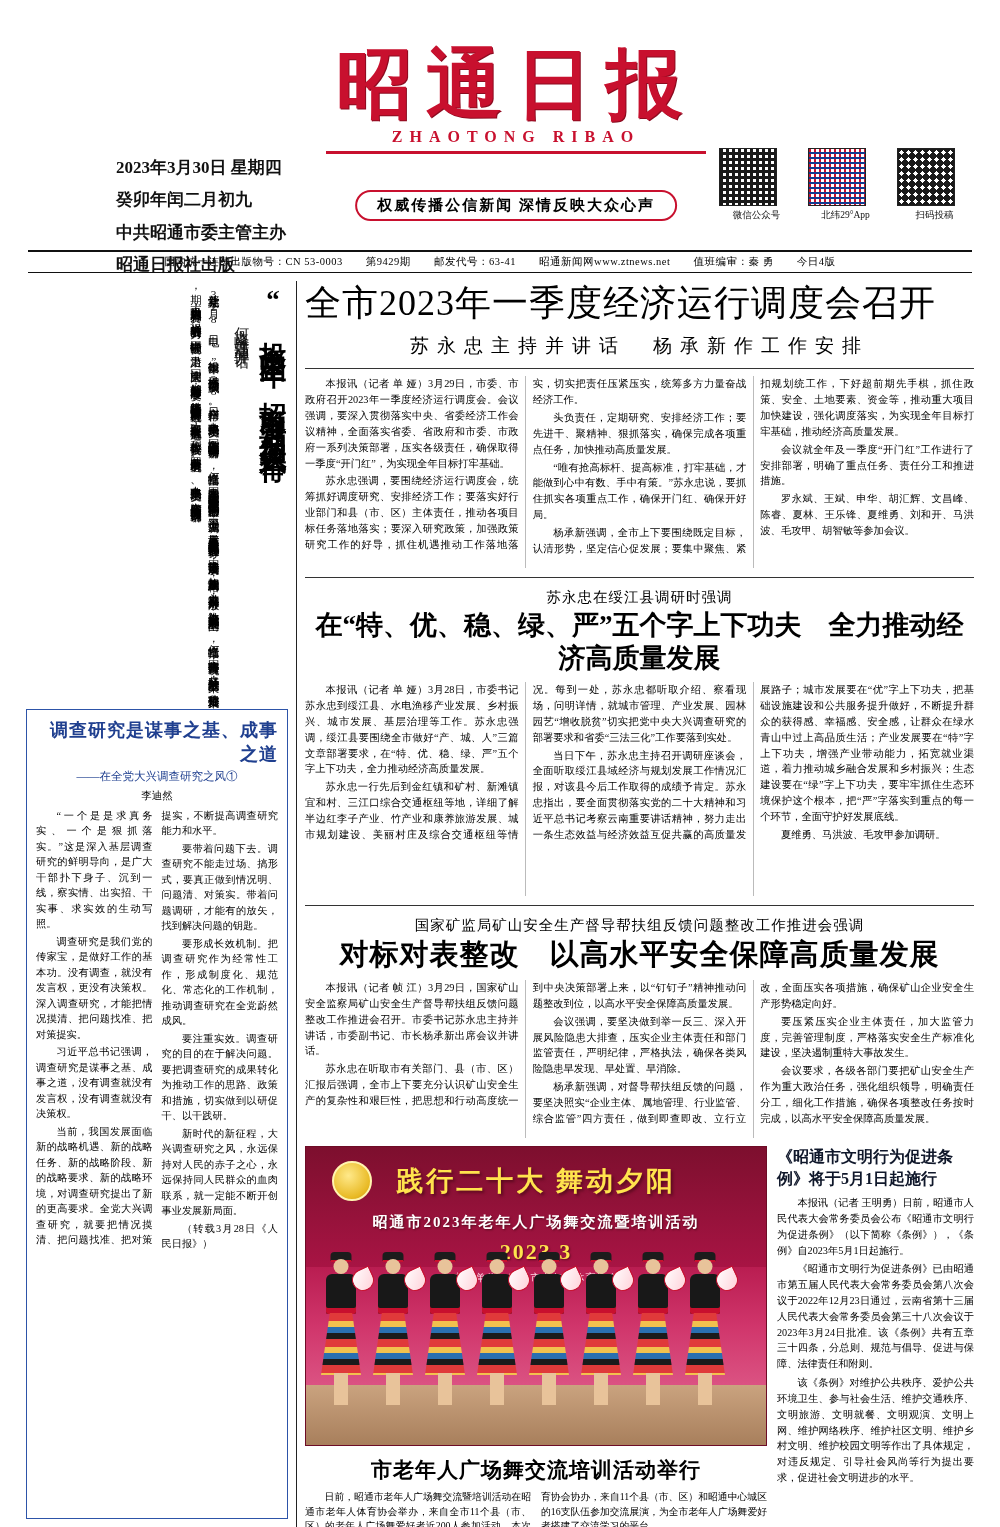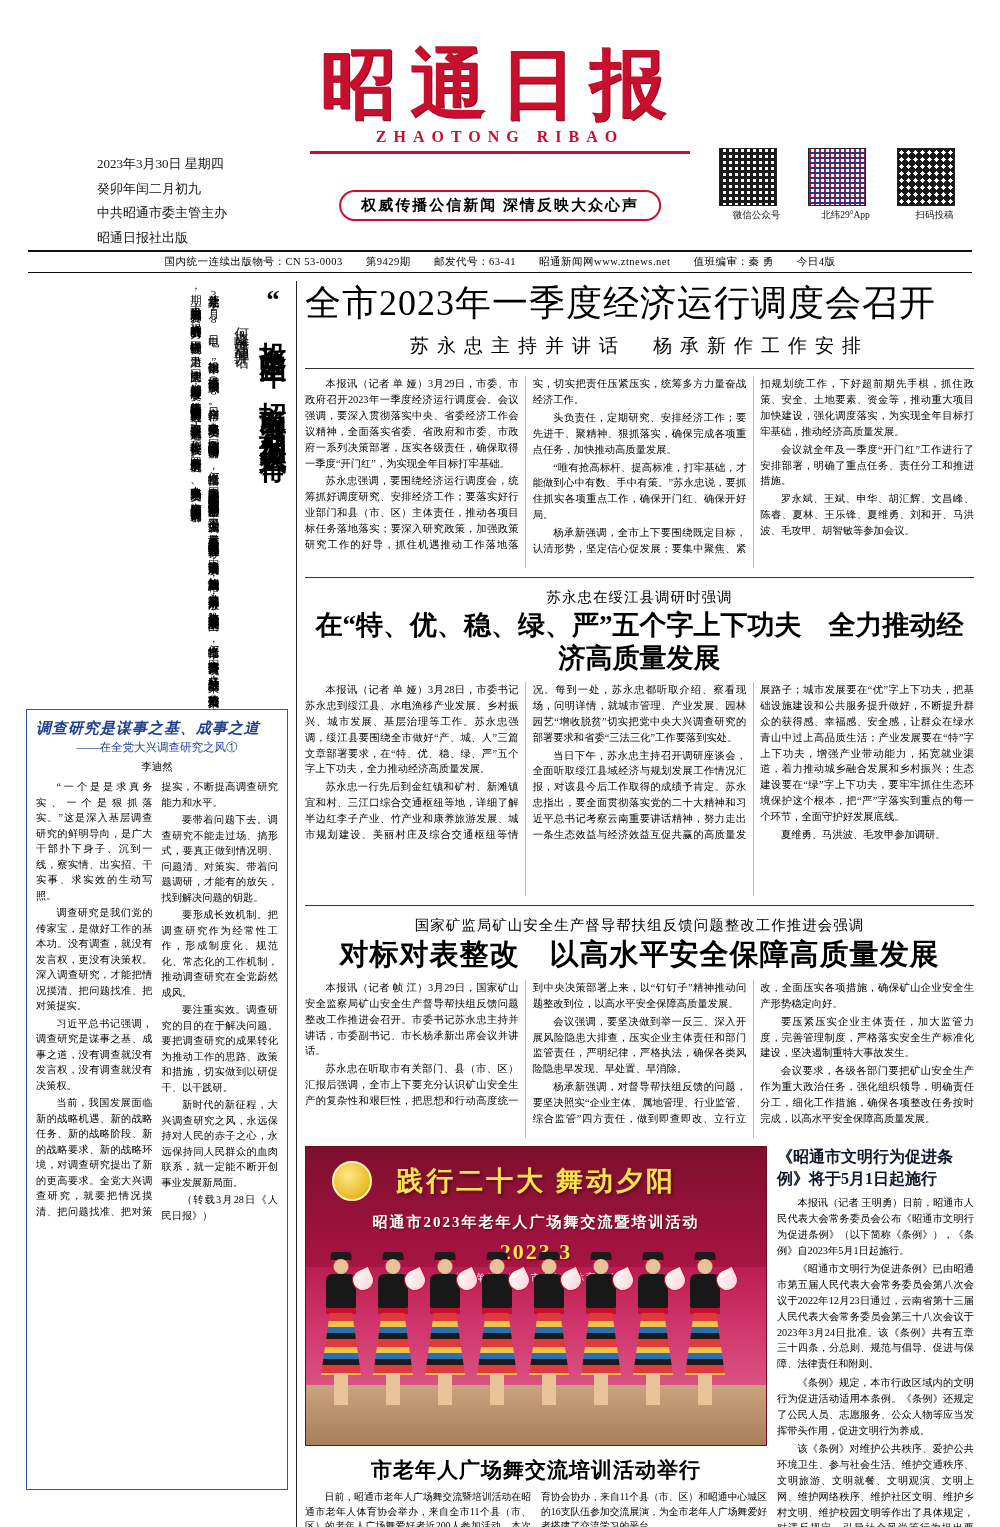--- a/index.html
+++ b/index.html
@@ -12,20 +12,21 @@
     color: #000;
     position: relative;
     overflow: hidden;
   }
 
   
   .masthead {
     position: relative;
     padding: 34px 28px 0 28px;
     height: 246px;
+    margin-left: 32px;
   }
   .logo-wrap {
     text-align: center;
     padding-top: 12px;
   }
   .paper-title {
     font-family: "Liberation Serif", serif;
     font-size: 76px;
     font-weight: bold;
     color: #c8102e;
@@ -43,25 +44,26 @@
   }
   .pinyin-rule {
     width: 380px;
     height: 3px;
     background: #c8102e;
     margin: 5px auto 0 auto;
   }
 
   .mh-left {
     position: absolute;
-    left: 97px;
+    left: 84px;
     top: 152px;
-    font-size: 13px;
+    font-size: 17px;
     line-height: 1.9;
     color: #111;
+    font-weight: bold;
   }
 
   .slogan {
     position: absolute;
     left: 50%;
     transform: translateX(-50%);
     top: 190px;
     border: 2px solid #c8102e;
     border-radius: 16px;
     padding: 4px 20px;
@@ -170,27 +172,26 @@
     flex: 1;
   }
 
   
   .boxed {
     border: 1.5px solid #2d54a8;
     margin-top: 10px;
     padding: 8px 9px 10px 9px;
   }
   .boxed-title {
-    text-align: left;
-    font-size: 15px;
+    text-align: right;
+    font-size: 18px;
     font-weight: bold;
     color: #1f3f8f;
     letter-spacing: 1px;
     line-height: 1.35;
-    font-style: italic;
   }
   .boxed-subtitle {
     text-align: center;
     font-size: 11.5px;
     color: #1f3f8f;
     margin-top: 2px;
   }
   .boxed-byline {
     text-align: center;
     font-size: 10.5px;
@@ -579,21 +580,20 @@
           <span>日前，昭通市老年人广场舞交流暨培训活动在昭通市老年人体育协会举办，来自全市11个县（市、区）的老年人广场舞爱好者近200人参加活动。本次活动由昭通市老年人体育协会主办，绥江县老年人体育协会协办，来自11个县（市、区）和昭通中心城区的16支队伍参加交流展演，为全市老年人广场舞爱好者搭建了交流学习的平台。</span>
           
         </div>
       </div>
 
       <div class="rail-col">
         <div class="rail-head">《昭通市文明行为促进条例》将于5月1日起施行</div>
         <div class="rail-text">
           <p>本报讯（记者 王明勇）日前，昭通市人民代表大会常务委员会公布《昭通市文明行为促进条例》（以下简称《条例》），《条例》自2023年5月1日起施行。</p>
           <p>《昭通市文明行为促进条例》已由昭通市第五届人民代表大会常务委员会第八次会议于2022年12月23日通过，云南省第十三届人民代表大会常务委员会第三十八次会议于2023年3月24日批准。该《条例》共有五章三十四条，分总则、规范与倡导、促进与保障、法律责任和附则。</p>
-          <p>《条例》规定，本市行政区域内的文明行为促进活动适用本条例。《条例》还规定了公民人员、志愿服务、公众人物等应当发挥带头作用，促进文明行为养成。</p>
           <p>该《条例》对维护公共秩序、爱护公共环境卫生、参与社会生活、维护交通秩序、文明旅游、文明就餐、文明观演、文明上网、维护网络秩序、维护社区文明、维护乡村文明、维护校园文明等作出了具体规定，对违反规定、引导社会风尚等行为提出要求，促进社会文明进步的水平。</p>
         </div>
 
       </div>
 
     </div>
   </div>
 </div>
 
 </body></html>

